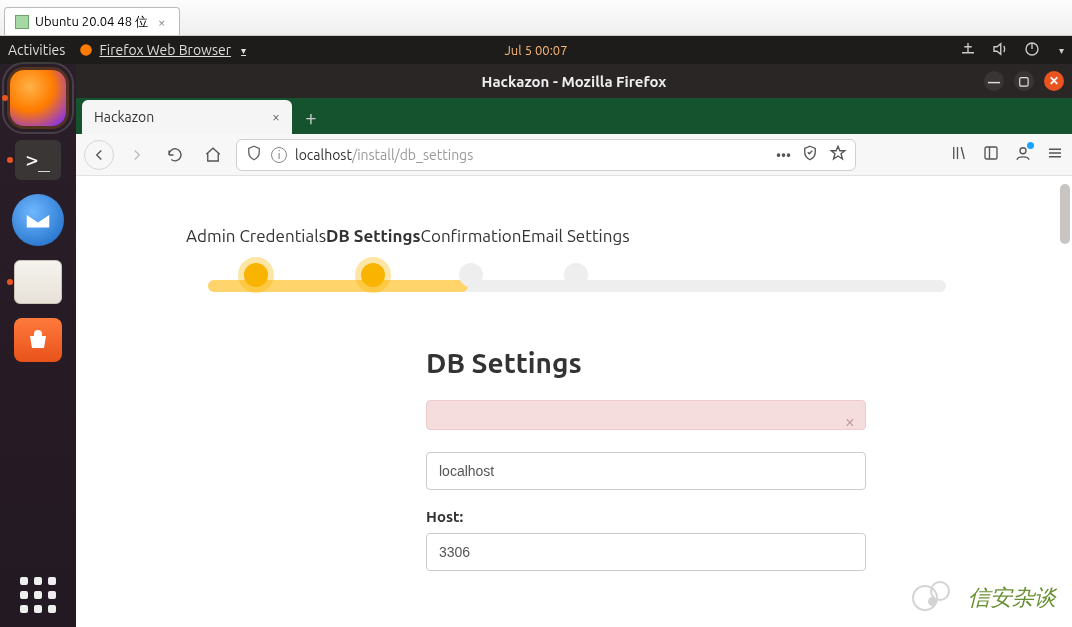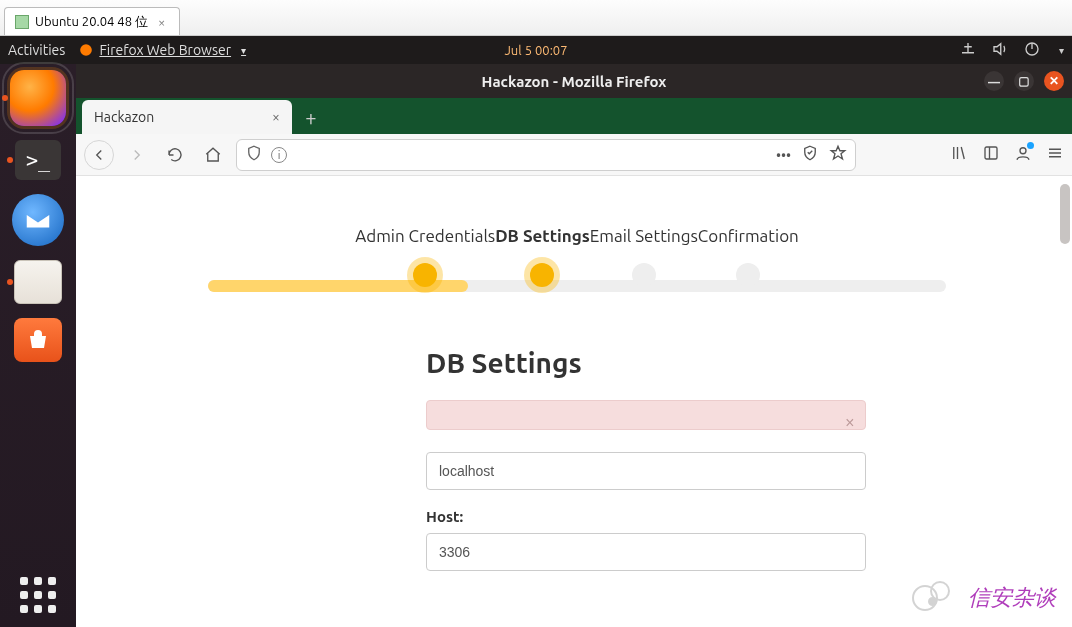--- a/index.html
+++ b/index.html
@@ -55,41 +55,41 @@
 .addr-text{color:#999;}
 .addr-text .dark{color:#333;}
 .addr-right{margin-left:auto; display:flex; gap:10px; color:#555; align-items:center;}
 .toolbar-right{margin-left:auto; display:flex; gap:14px; align-items:center; color:#555;}
 .acct{position:relative;}
 .acct .dot{position:absolute;top:-2px;right:-2px;width:7px;height:7px;background:#1aa3ff;border-radius:50%;}
 
 
 .page { flex:1; overflow:auto; position:relative;}
 .page-inner { padding: 50px 60px 40px 50px; }
-.wizard { display:flex; align-items:center; justify-content:center; position:relative; margin: 0 44px 0 60px;}
+.wizard { display:flex; align-items:center; justify-content:flex-start; position:relative; margin: 0 44px 0 60px;}
 .wizard-line { position:absolute; top:54px; left:22px; right:22px; height:12px; background:#eee; border-radius:8px; z-index:0;}
 .wizard-fill { position:absolute; top:54px; left:22px; width:260px; height:12px; background:#ffd56b; border-radius:8px; z-index:1;}
 .wizard-step { display:flex; flex-direction:column; align-items:center; gap:18px; z-index:2; font-size:17px; color:#333;}
 .wizard-step.active{font-weight:700;}
 .wizard-dot{width:24px;height:24px;border-radius:50%;background:#eee;}
 .wizard-dot.done{background:#f8b400;box-shadow:0 0 0 6px rgba(248,180,0,.35);}
 .wizard-dot.current{background:#f8b400;box-shadow:0 0 0 6px rgba(248,180,0,.35);}
 
 .form-area{ max-width:440px; margin:60px auto 0 300px;}
 .form-area h2{font-size:28px;font-weight:700;color:#333;margin-bottom:22px;}
 .alert{background:#f6dddd;border:1px solid #eccccc;color:#a94442;padding:14px 30px 14px 14px;border-radius:4px;font-size:14px;font-weight:600;position:relative;margin-bottom:22px;line-height:1.4;}
 .alert-close{position:absolute;right:10px;top:8px;color:#b99;font-size:18px;font-weight:400;}
 .field-label{font-weight:700;font-size:15px;color:#333;margin-bottom:8px;display:block;}
 .field-input{width:100%;height:38px;border:1px solid #ccc;border-radius:4px;padding:0 12px;font-size:14px;color:#555;margin-bottom:18px;background:#fff;}
 
 
 .page-scroll{position:absolute;right:2px;top:8px;width:10px;height:60px;background:#c8c4c2;border-radius:6px;}
 
 
-.watermark{position:absolute;right:16px;bottom:12px;display:flex;align-items:center;gap:10px;color:#a21caf;font-size:22px;font-style:italic;pointer-events:none;opacity:.85;}
+.watermark{position:absolute;right:16px;bottom:12px;display:flex;align-items:center;gap:10px;color:#4d7c0f;font-size:22px;font-style:italic;pointer-events:none;opacity:.85;}
 .watermark .bubbles{position:relative;width:46px;height:34px;}
 .watermark .bubbles span{position:absolute;border:2px solid #ccc;border-radius:50%;}
 .watermark .bubbles span:nth-child(1){width:26px;height:26px;left:0;top:4px;}
 .watermark .bubbles span:nth-child(2){width:20px;height:20px;left:18px;top:0;}
 .watermark .bubbles span:nth-child(3){width:9px;height:9px;left:16px;top:16px;background:#ccc;}
 
 svg.icon{width:18px;height:18px;stroke:currentColor;fill:none;stroke-width:1.8;}
 </style>
 </head>
 <body>
@@ -207,20 +207,23 @@
             <path d="M3 11l9-8 9 8M5 10v10h14V10"></path>
           </svg>
       </div>
       <div class="addr-wrap">
         <span class="shield">
           <svg class="icon" viewBox="0 0 24 24">
               <path d="M12 3l7 3v5c0 5-3 8-7 10-4-2-7-5-7-10V6l7-3z"></path>
             </svg>
         </span>
         <span class="info">i</span>
+        <span class="addr-text">
+          <span class="dark">localhost</span><span>/install/db_settings</span>
+        </span>
         <div class="addr-right">
           <span>•••</span>
           <span>
             <svg class="icon" viewBox="0 0 24 24">
                 <path d="M12 3l7 3v5c0 5-3 8-7 10-4-2-7-5-7-10V6l7-3z"></path>
                 <path d="M9 11l2 2 4-4"></path>
               </svg>
           </span>
           <span>
             <svg class="icon" viewBox="0 0 24 24">
@@ -264,25 +267,25 @@
           <div class="wizard-fill"></div>
           <div class="wizard-step">
             <span>Admin Credentials</span>
             <span class="wizard-dot done"></span>
           </div>
           <div class="wizard-step active">
             <span>DB Settings</span>
             <span class="wizard-dot current"></span>
           </div>
           <div class="wizard-step">
+            <span>Confirmation</span>
+            <span class="wizard-dot"></span>
+          </div>
+          <div class="wizard-step">
             <span>Email Settings</span>
-            <span class="wizard-dot"></span>
-          </div>
-          <div class="wizard-step">
-            <span>Confirmation</span>
             <span class="wizard-dot"></span>
           </div>
         </div>
 
         <div class="form-area">
           <h2>DB Settings</h2>
           <div class="alert">
             <span class="alert-close">×</span>
           </div>
           <input class="field-input" value="localhost" style="">

